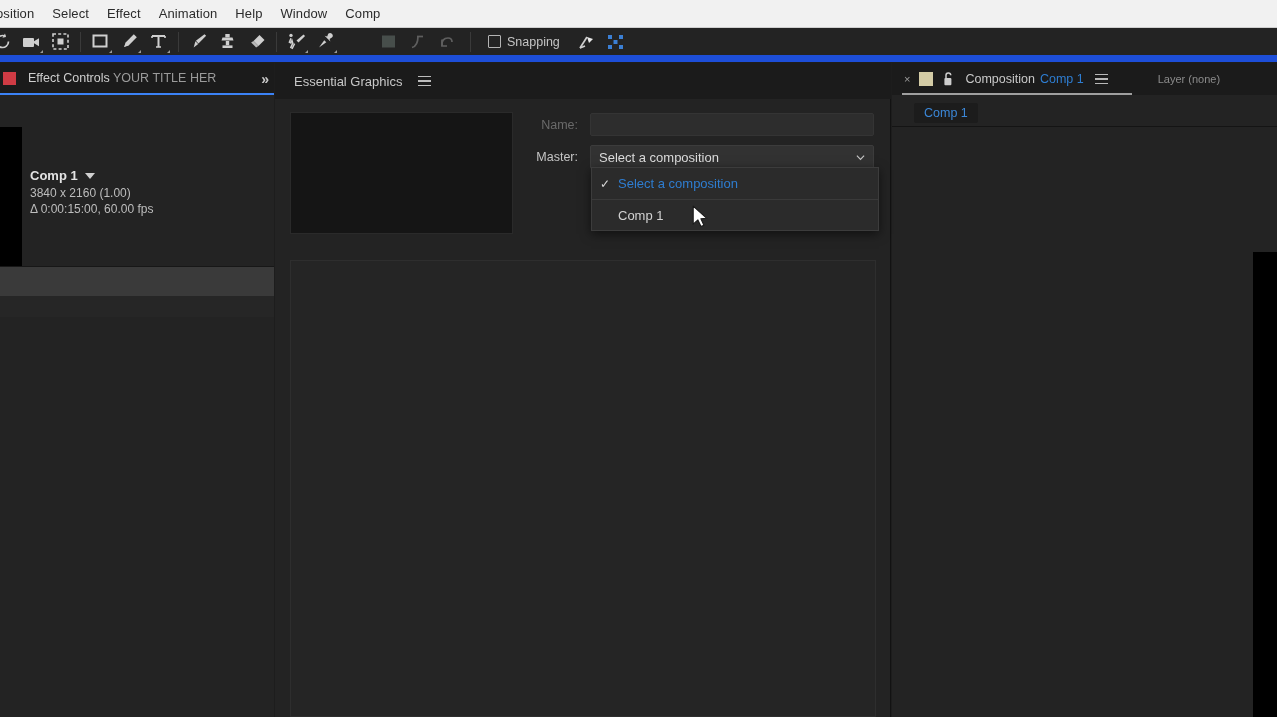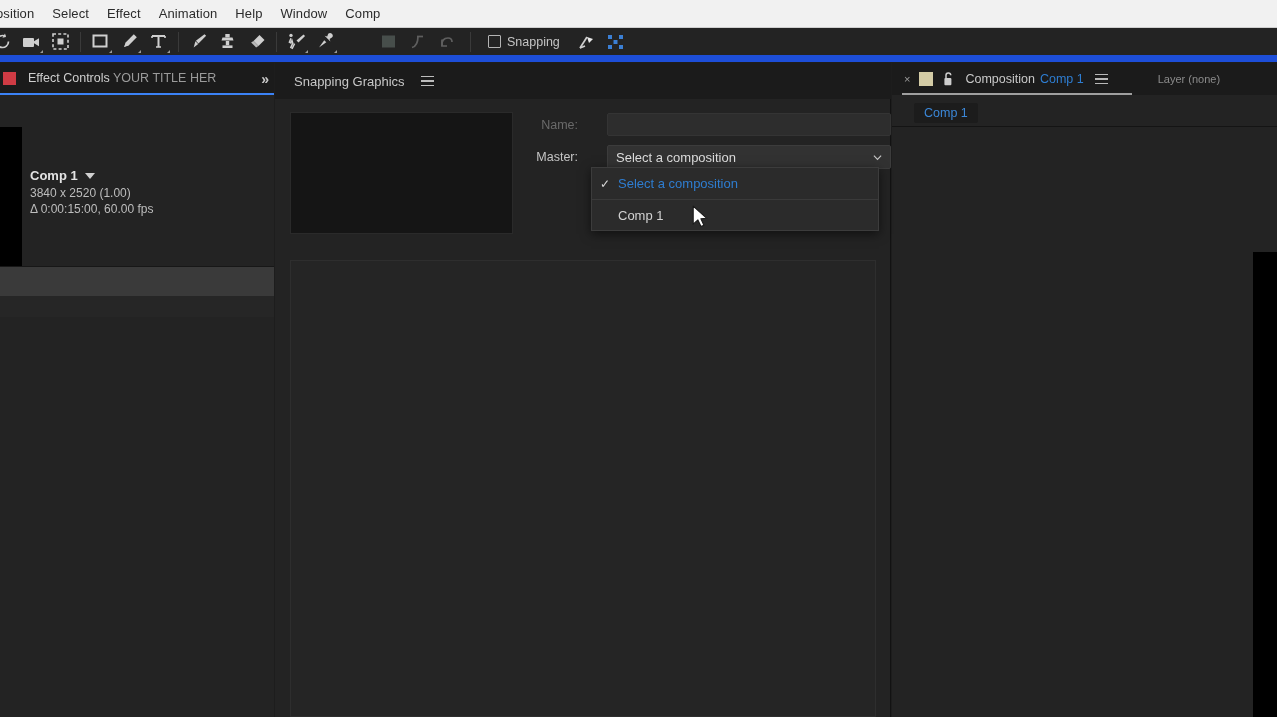--- a/index.html
+++ b/index.html
@@ -211,21 +211,21 @@
     position: absolute; left: 15px; top: 197px;
     width: 586px; height: 457px;
     background: #252525;
     border: 1px solid #2e2e2e;
     box-sizing: border-box;
   }
 
   
   .eg-row {
     position: absolute;
-    display: flex; align-items: center; gap: 17px;
+    display: flex; align-items: center;
   }
   #row-name { left: 250px; top: 50px; }
   #row-master { left: 250px; top: 82px; }
   .eg-label {
     width: 65px; text-align: right;
     font-size: 12.5px;
     padding-right: 12px;
     box-sizing: border-box;
   }
   .eg-label.disabled { color: #6a6a6a; }
@@ -530,21 +530,21 @@
   </div>
 
   <div id="ec-body">
     <div id="ec-thumb"></div>
 
     <div id="ec-compname">
       <span>Comp 1</span>
       <span class="tri-down"></span>
     </div>
 
-    <div id="ec-dims">3840 x 2520 (1.00)</div>
+    <div id="ec-dims">3840 x 2160 (1.00)</div>
     <div id="ec-dur">Δ 0:00:15:00, 60.00 fps</div>
 
     <div id="ec-strip1"></div>
   </div>
 
   <div id="ec-strip2"></div>
 
   <div id="ec-scrollrow">
     <div id="ec-scrollbar"></div>
     <div id="ec-nodeicon">
@@ -556,21 +556,21 @@
       </svg>
     </div>
   </div>
 
   <div id="ec-lower"></div>
 </div>
 
 <div id="essentialGraphics" class="panel">
 
   <div id="eg-tabbar">
-    <span id="eg-tabtitle">Snapping Graphics</span>
+    <span id="eg-tabtitle">Essential Graphics</span>
     <span id="eg-menu">
         <i></i>
         <i></i>
         <i></i>
       </span>
   </div>
 
   <div id="eg-thumb"></div>
 
   <div class="eg-row" id="row-name">

